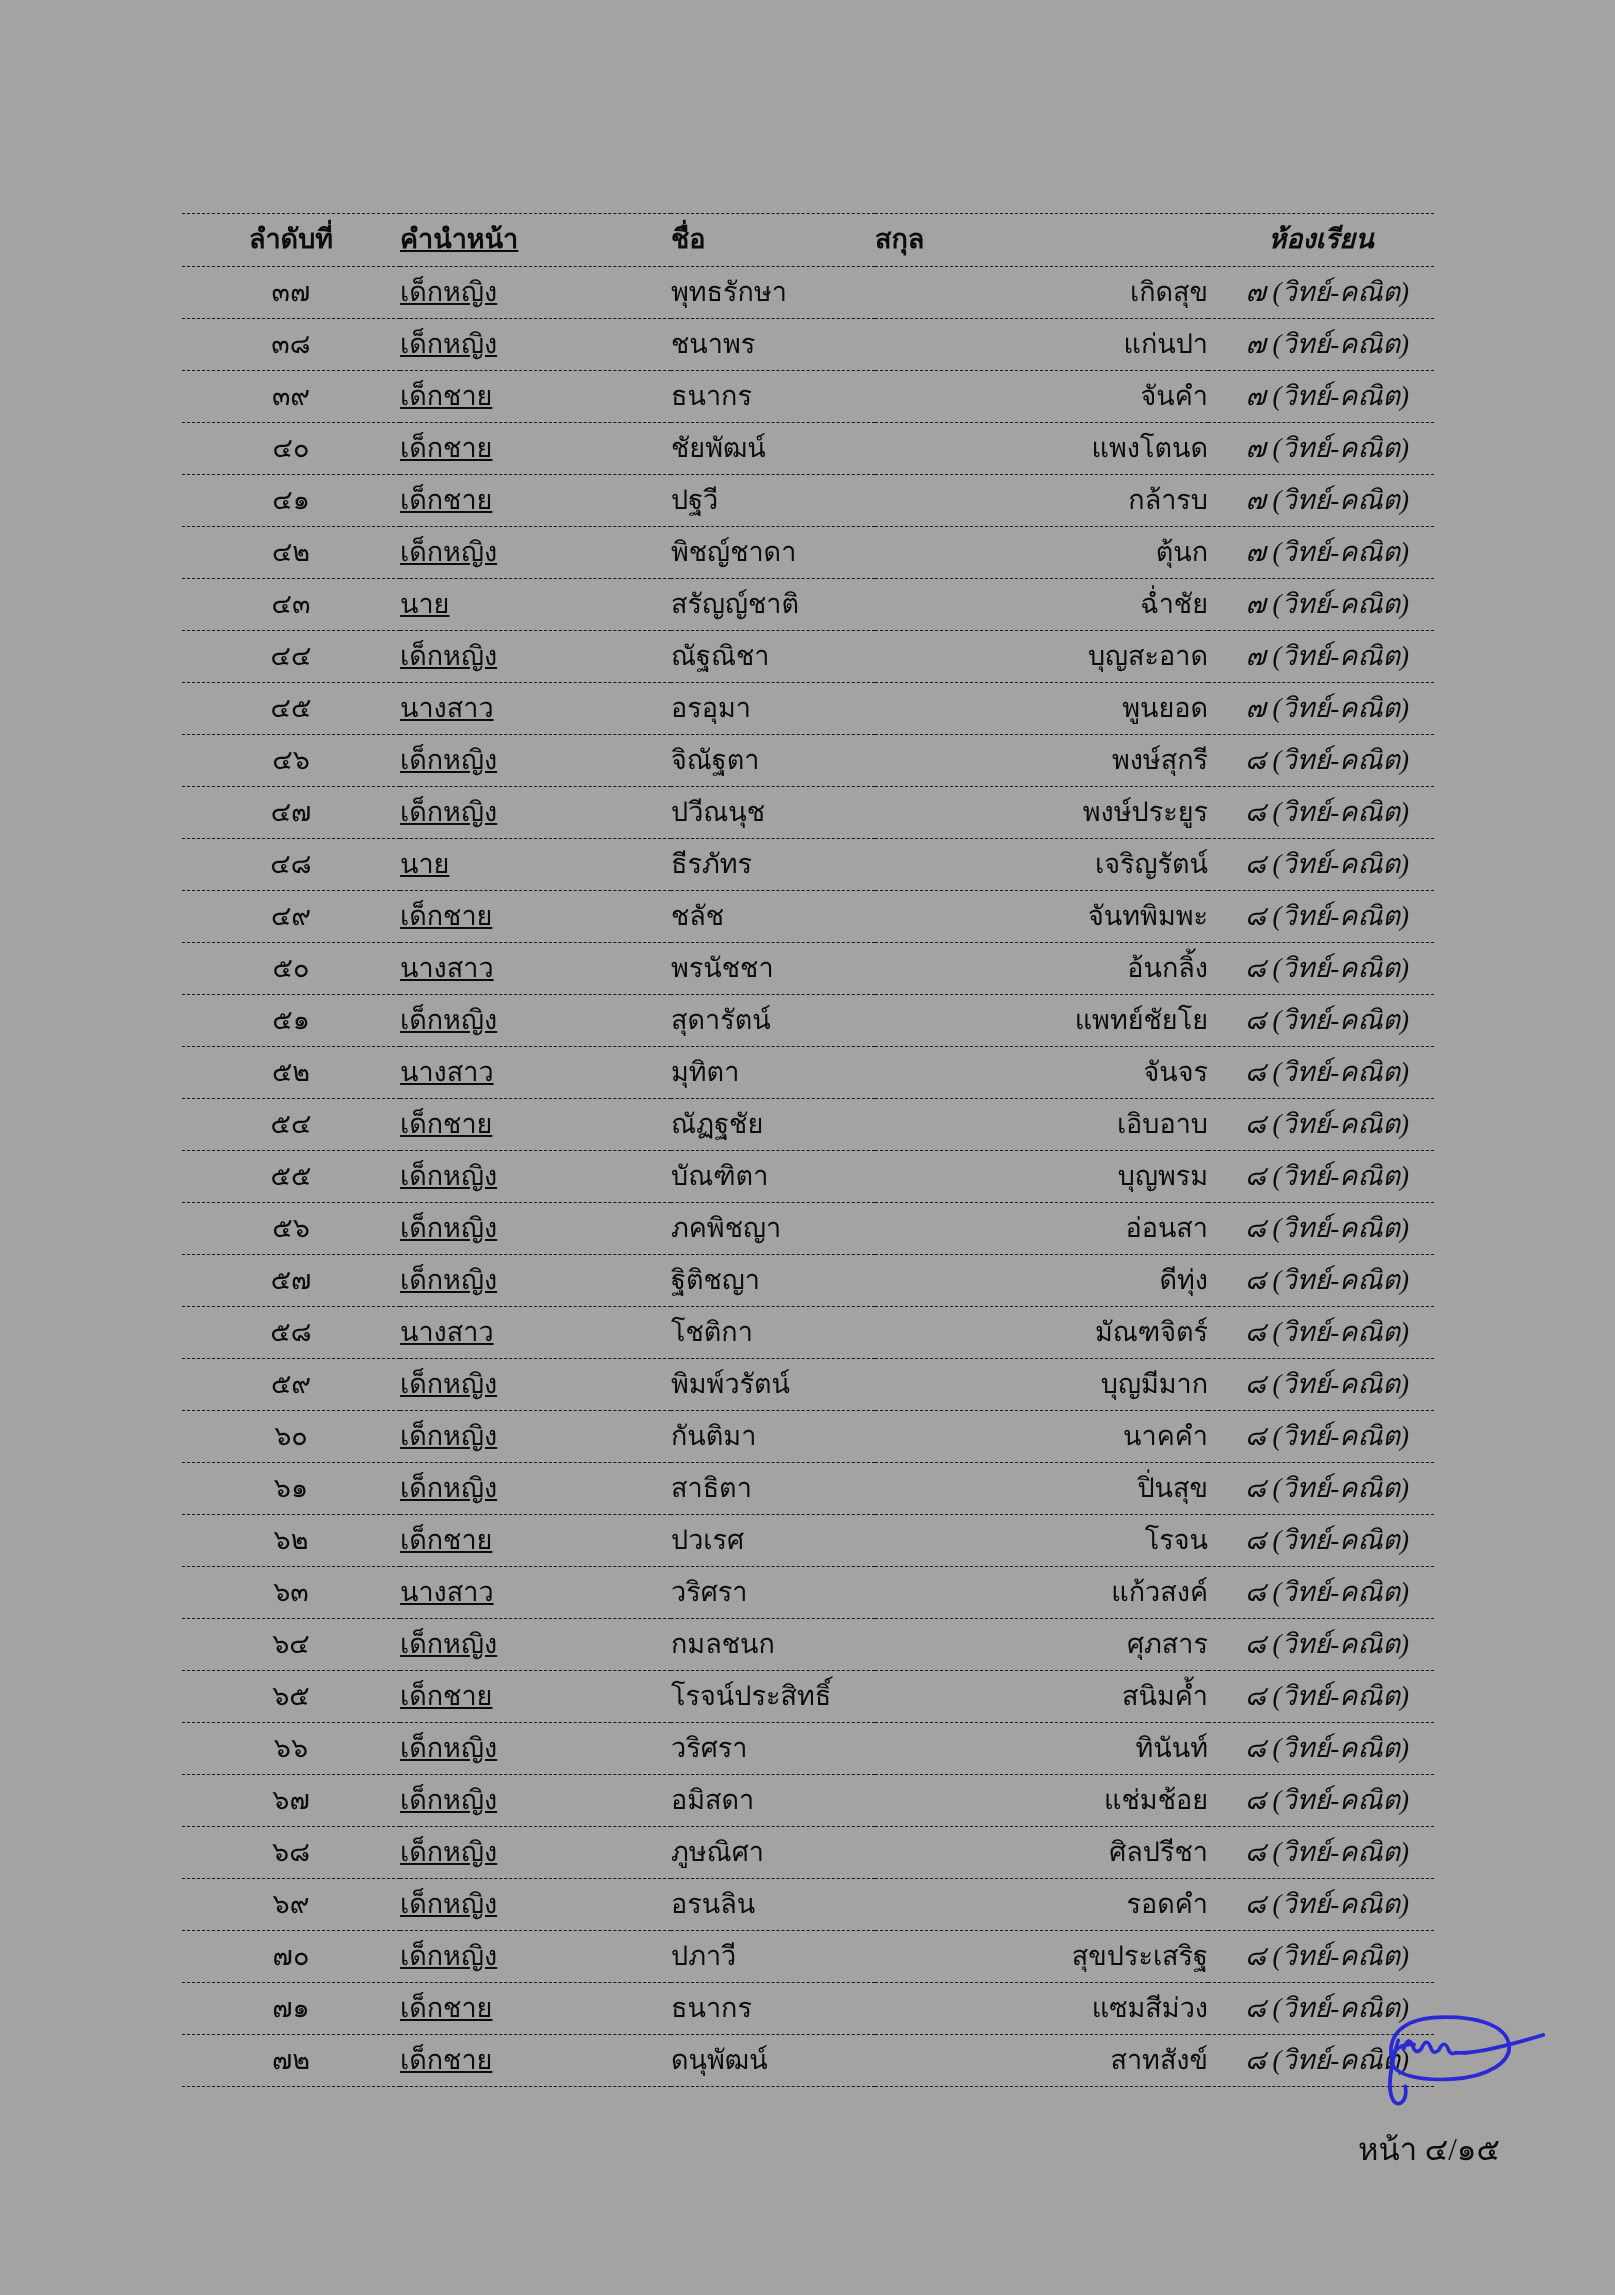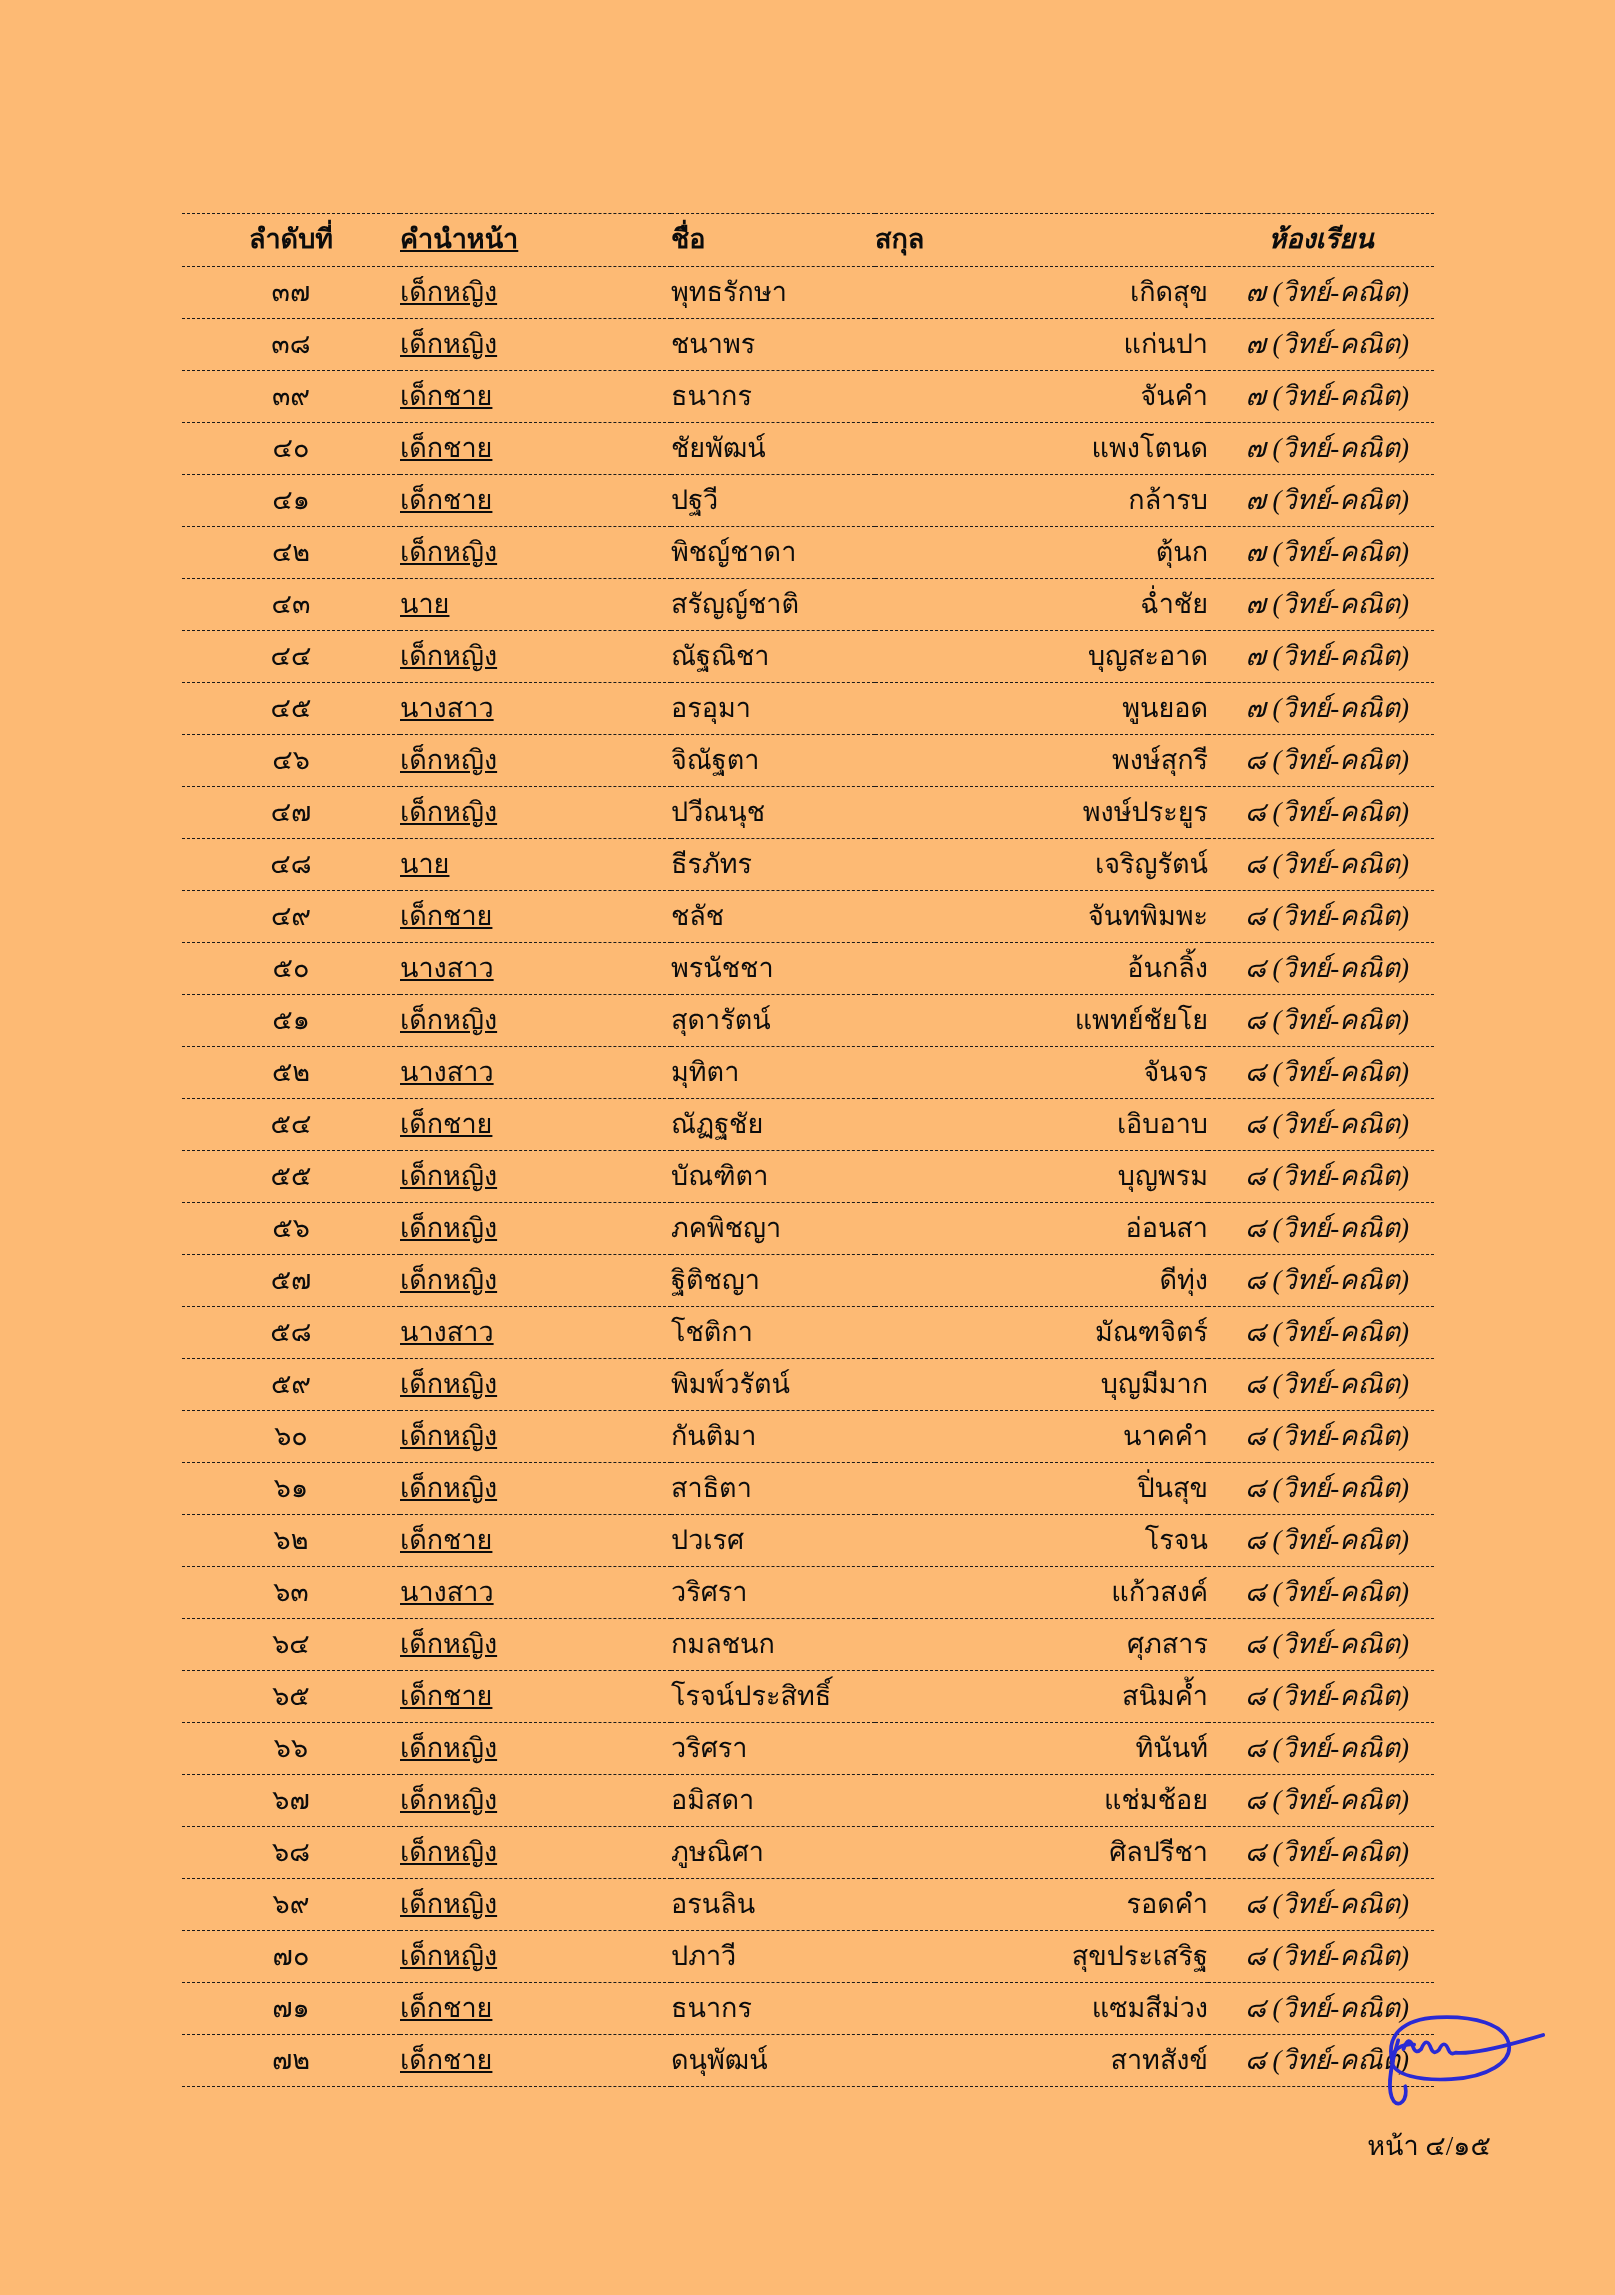--- a/index.html
+++ b/index.html
@@ -1,21 +1,21 @@
 <!DOCTYPE html>
 <html lang="th" style="font-size:14px"><head>
 <meta charset="utf-8">
 <style>
   html,body{margin:0;padding:0;background:#ffffff;}
   body{
     width:1615px;height:2295px;
     font-family:"Liberation Serif","DejaVu Serif",serif;
     color:#0c0c0c;
   }
-  .page{position:relative;width:1615px;height:2295px;background:#fdba74;overflow:hidden;}
+  .page{position:relative;width:1615px;height:2295px;background:#a3a3a3;overflow:hidden;}
 
   table.roster{
     position:absolute;left:182px;top:213px;width:1252px;
     border-collapse:collapse;table-layout:fixed;
   }
   table.roster th, table.roster td{
     padding:0;margin:0;
     font-size:27px;line-height:1.1;
     white-space:nowrap;overflow:visible;
     height:51px;
@@ -30,21 +30,21 @@
   .c-no{text-align:center;}
   .c-prefix{text-align:left;text-decoration:underline;}
   .c-first{text-align:left;}
   .c-sur{text-align:right;}
   .c-room{text-align:right;padding-right:25px !important;font-style:italic;}
   thead .c-sur{text-align:left;}
   thead .c-room{text-align:center;padding-right:0 !important;}
 
   .page-num{
     position:absolute;left:1336px;top:2124px;width:186px;
-    text-align:center;font-size:27px;color:#0c0c0c;
+    text-align:center;font-size:31px;color:#0c0c0c;
   }
   .signature{
     position:absolute;left:1366px;top:2012px;width:182px;height:99px;
     pointer-events:none;
   }
 </style>
 </head>
 <body>
 
 <div class="page">

